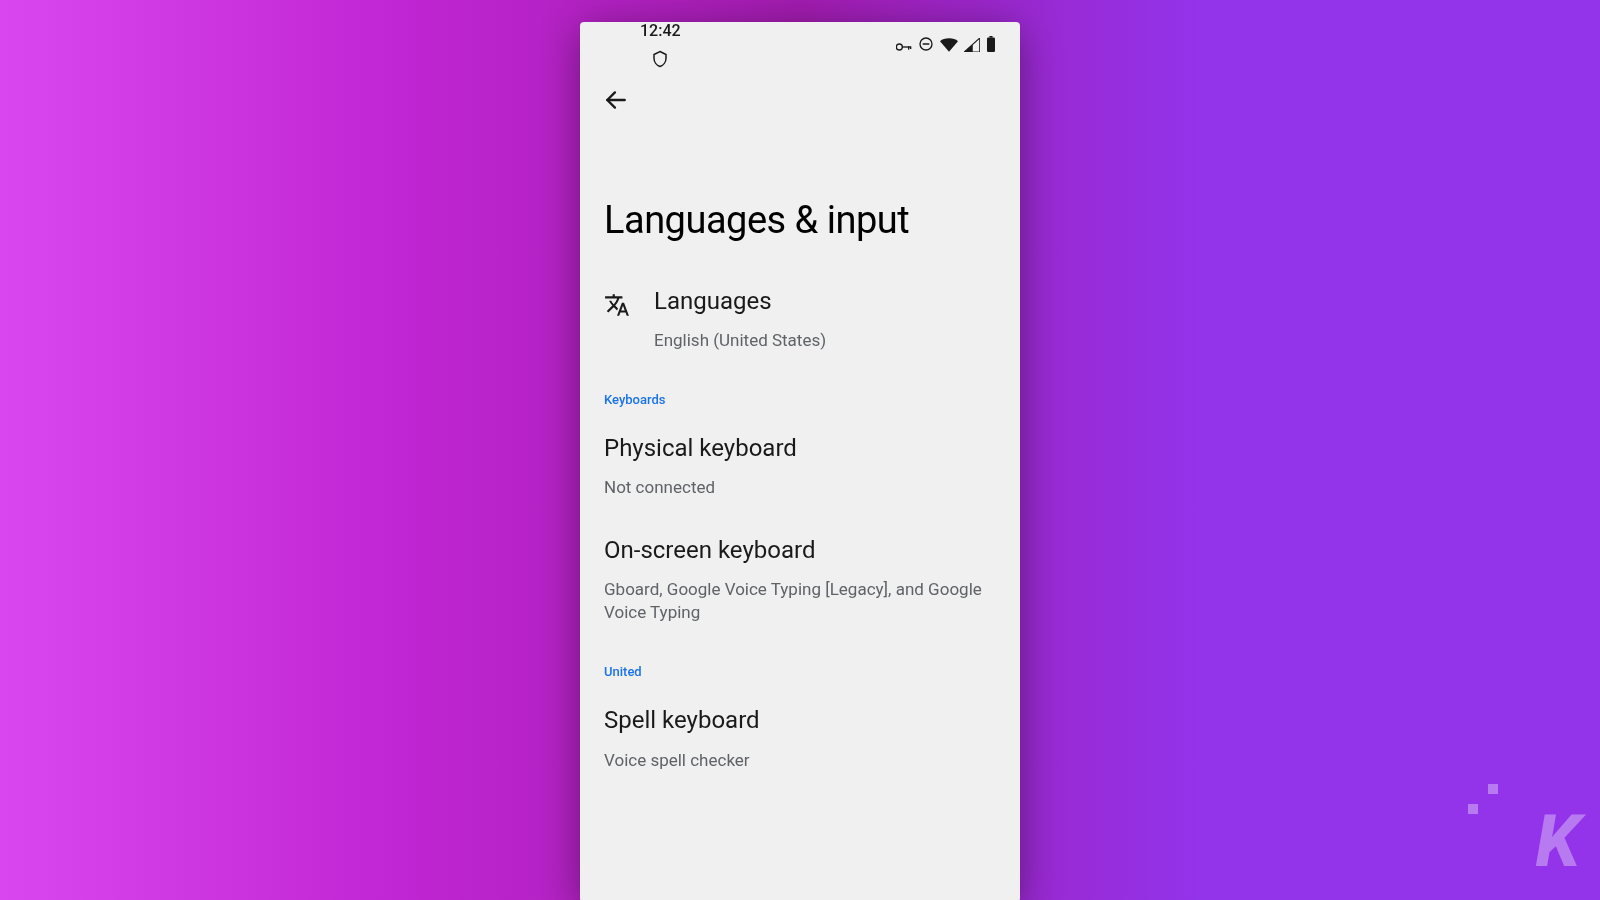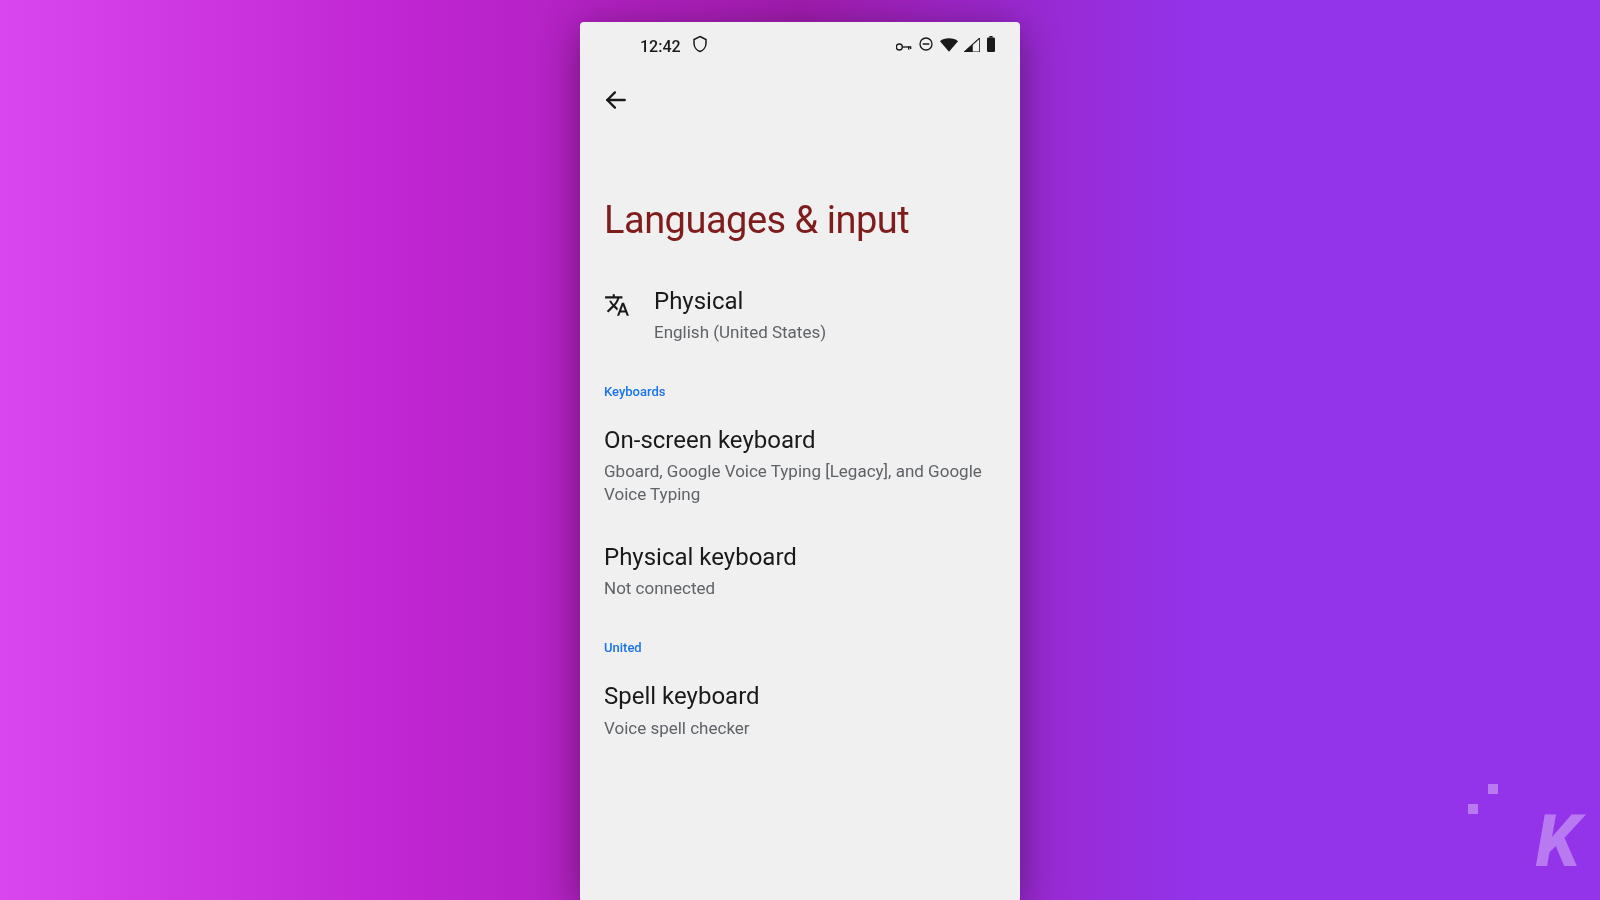--- a/index.html
+++ b/index.html
@@ -28,20 +28,21 @@
       display: flex;
       justify-content: space-between;
       align-items: center;
       padding: 12px 24px 8px 60px;
       height: 44px;
     }
     .status-left {
       display: flex;
       align-items: center;
       gap: 10px;
+      flex-direction: column;
     }
     .status-time {
       font-size: 16px;
       font-weight: 500;
       color: #1a1a1a;
     }
     .status-right {
       display: flex;
       align-items: center;
       gap: 6px;
@@ -54,21 +55,21 @@
       width: 32px;
       height: 32px;
       display: flex;
       align-items: center;
       justify-content: center;
       cursor: pointer;
     }
     .page-title {
       font-size: 38px;
       font-weight: 400;
-      color: #7f1d1d;
+      color: #000000;
       padding: 70px 24px 30px 24px;
       letter-spacing: -0.5px;
     }
     .settings-list {
       padding: 0 24px;
     }
     .item-with-icon {
       display: flex;
       align-items: flex-start;
       gap: 24px;
@@ -87,21 +88,21 @@
     .item-text-block { flex: 1; }
     .item-title {
       font-size: 24px;
       font-weight: 400;
       color: #1a1a1a;
       line-height: 1.3;
     }
     .item-subtitle {
       font-size: 17px;
       color: #5f6368;
-      margin-top: 4px;
+      margin-top: 12px;
       line-height: 1.35;
     }
     .section-header {
       font-size: 13px;
       font-weight: 500;
       color: #1a73e8;
       padding: 18px 0 12px 0;
     }
     .item-plain {
       padding: 14px 0 22px 0;
@@ -192,35 +193,35 @@
 
   <div class="settings-list">
 
     <div class="item-with-icon">
       <div class="item-icon">
         <svg width="26" height="26" viewBox="0 0 24 24" fill="currentColor">
             <path d="M12.87 15.07l-2.54-2.51.03-.03c1.74-1.94 2.98-4.17 3.71-6.53H17V4h-7V2H8v2H1v1.99h11.17C11.5 7.92 10.44 9.75 9 11.35 8.07 10.32 7.3 9.19 6.69 8h-2c.73 1.63 1.73 3.17 2.98 4.56l-5.09 5.02L4 19l5-5 3.11 3.11.76-2.04zM18.5 10h-2L12 22h2l1.12-3h4.75L21 22h2l-4.5-12zm-2.62 7l1.62-4.33L19.12 17h-3.24z"></path>
           </svg>
       </div>
       <div class="item-text-block">
-        <div class="item-title">Physical</div>
+        <div class="item-title">Languages</div>
         <div class="item-subtitle">English (United States)</div>
       </div>
     </div>
 
     <div class="section-header">Keyboards</div>
+
+    <div class="item-plain">
+      <div class="item-title">Physical keyboard</div>
+      <div class="item-subtitle">Not connected</div>
+    </div>
 
     <div class="item-plain">
       <div class="item-title">On-screen keyboard</div>
       <div class="item-subtitle">Gboard, Google Voice Typing [Legacy], and Google Voice Typing</div>
-    </div>
-
-    <div class="item-plain">
-      <div class="item-title">Physical keyboard</div>
-      <div class="item-subtitle">Not connected</div>
     </div>
 
     <div class="section-header">United</div>
 
     <div class="item-plain">
       <div class="item-title">Spell keyboard</div>
       <div class="item-subtitle">Voice spell checker</div>
     </div>
 
   </div>

